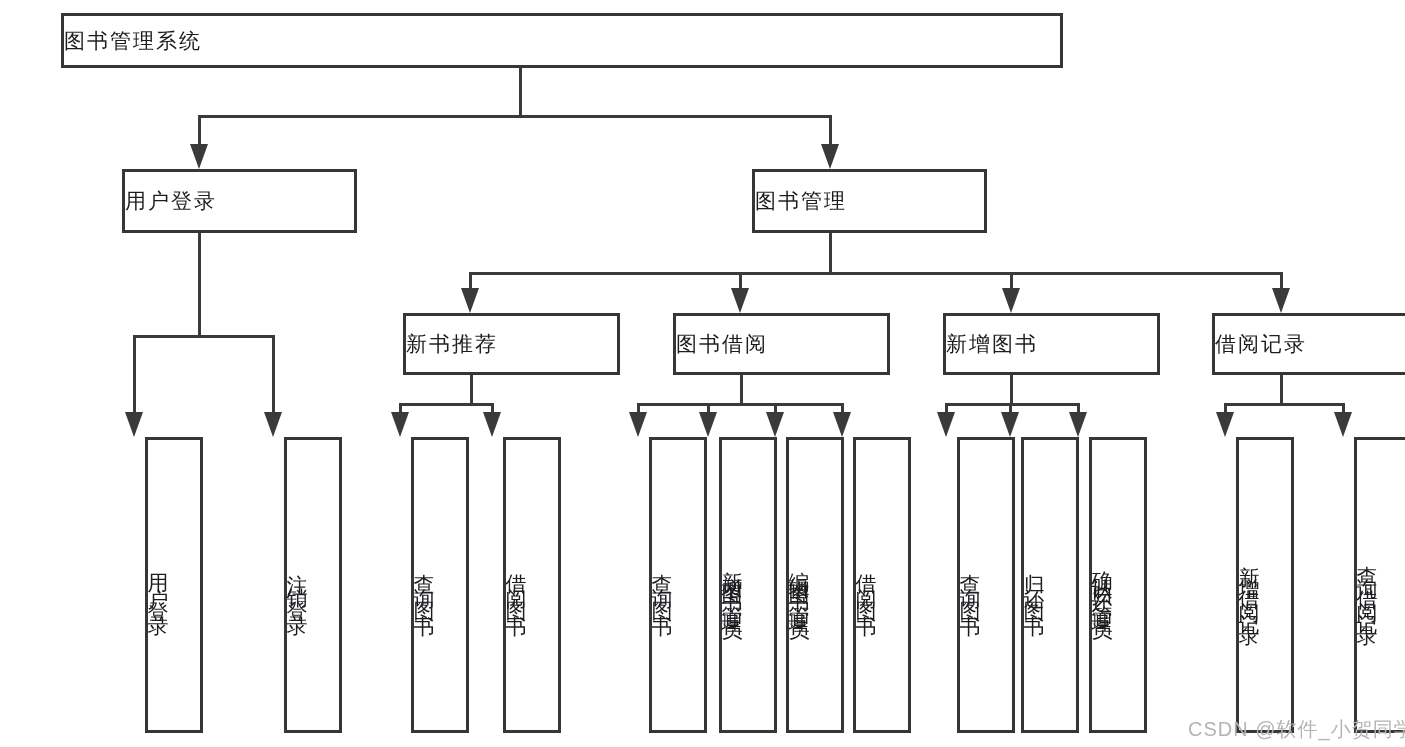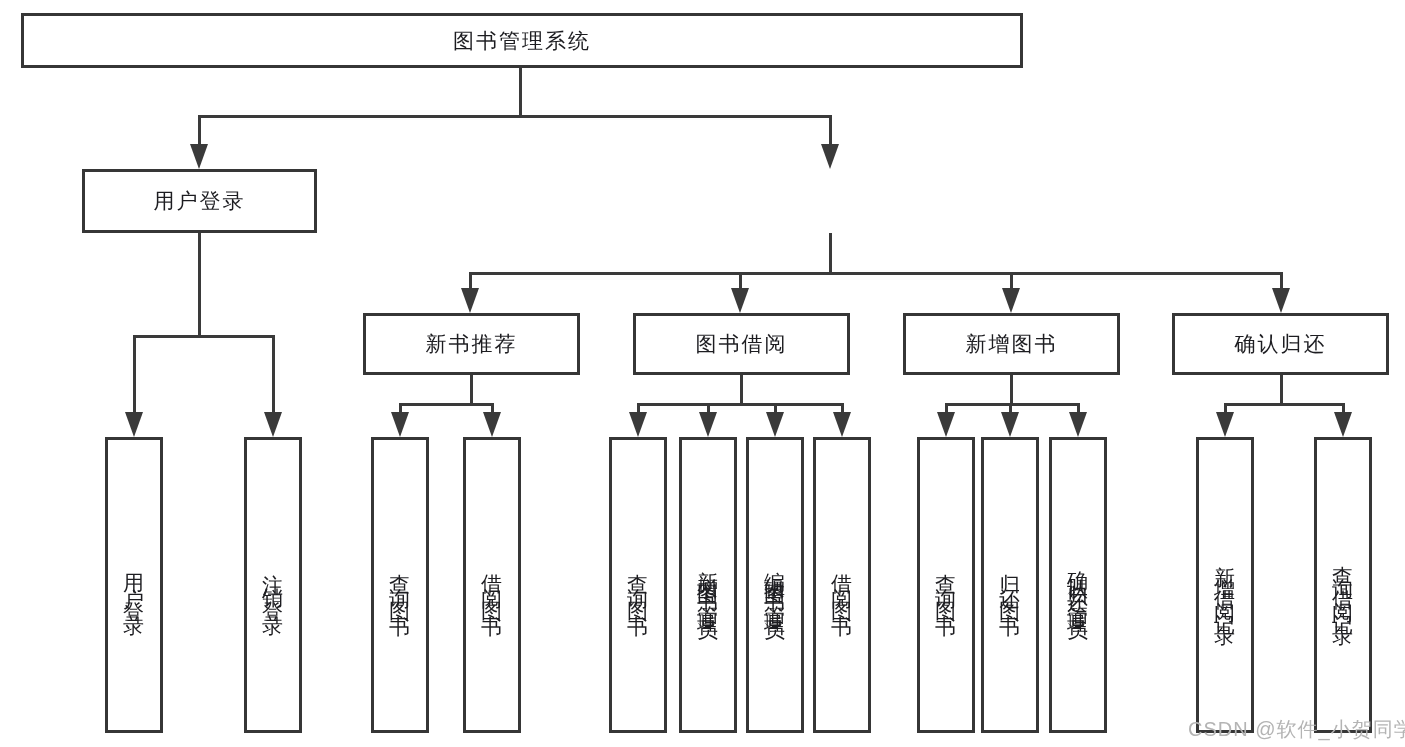--- a/index.html
+++ b/index.html
@@ -2,22 +2,22 @@
 <html><head>
 <meta charset="utf-8">
 <style>
   html,body{margin:0;padding:0;background:#ffffff;}
   .canvas{
     position:relative;width:1405px;height:747px;background:#ffffff;overflow:hidden;
     font-family:"Liberation Sans","DejaVu Sans",sans-serif;color:#1d1d21;
   }
   .node{
     position:absolute;background:#ffffff;border:3px solid #363636;box-sizing:border-box;
-    display:flex;align-items:center;justify-content:center;
-    font-size:21px;letter-spacing:2px;z-index:2;
+    display:flex;align-items:center;justify-content:flex-start;
+    font-size:21px;letter-spacing:2px;z-index:2;margin-left:40px;
   }
   .node .vtxt{
     writing-mode:vertical-rl;text-orientation:mixed;line-height:1;
   }
   .vs4{letter-spacing:14px;}
   .vs6{letter-spacing:12px;}
   .vs9{letter-spacing:7px;}
   .hline,.vline{position:absolute;background:#3a3a3a;z-index:1;}
   .hline{height:3px;}
   .vline{width:3px;}
@@ -43,20 +43,23 @@
   <div class="vline" style="left:519px;top:68px;height:50px;"></div>
   <div class="hline" style="left:198px;top:115px;width:634px;"></div>
   <div class="vline" style="left:198px;top:115px;height:31px;"></div>
   <div class="vline" style="left:829px;top:115px;height:31px;"></div>
   <div class="arr" style="left:190px;top:144px;"></div>
   <div class="arr" style="left:821px;top:144px;"></div>
 
   <div class="node" style="left:82px;top:169px;width:235px;height:64px;">
     <span>用户登录</span>
   </div>
+  <div class="node" style="left:712px;top:169px;width:235px;height:64px;">
+    <span>图书管理</span>
+  </div>
 
   <div class="vline" style="left:198px;top:233px;height:105px;"></div>
   <div class="hline" style="left:133px;top:335px;width:141px;"></div>
   <div class="vline" style="left:133px;top:335px;height:79px;"></div>
   <div class="vline" style="left:272px;top:335px;height:79px;"></div>
   <div class="arr" style="left:125px;top:412px;"></div>
   <div class="arr" style="left:264px;top:412px;"></div>
 
   <div class="vline" style="left:829px;top:233px;height:42px;"></div>
   <div class="hline" style="left:469px;top:272px;width:813px;"></div>
@@ -72,21 +75,21 @@
   <div class="node" style="left:633px;top:313px;width:217px;height:62px;">
     <span>图书借阅</span>
   </div>
   <div class="node" style="left:363px;top:313px;width:217px;height:62px;">
     <span>新书推荐</span>
   </div>
   <div class="node" style="left:903px;top:313px;width:217px;height:62px;">
     <span>新增图书</span>
   </div>
   <div class="node" style="left:1172px;top:313px;width:217px;height:62px;">
-    <span>确认归还</span>
+    <span>借阅记录</span>
   </div>
 
   <div class="vline" style="left:470px;top:375px;height:30px;"></div>
   <div class="hline" style="left:399px;top:403px;width:95px;"></div>
   <div class="vline" style="left:399px;top:403px;height:11px;"></div>
   <div class="vline" style="left:491px;top:403px;height:11px;"></div>
   <div class="arr" style="left:391px;top:412px;"></div>
   <div class="arr" style="left:483px;top:412px;"></div>
 
   <div class="vline" style="left:740px;top:375px;height:30px;"></div>

